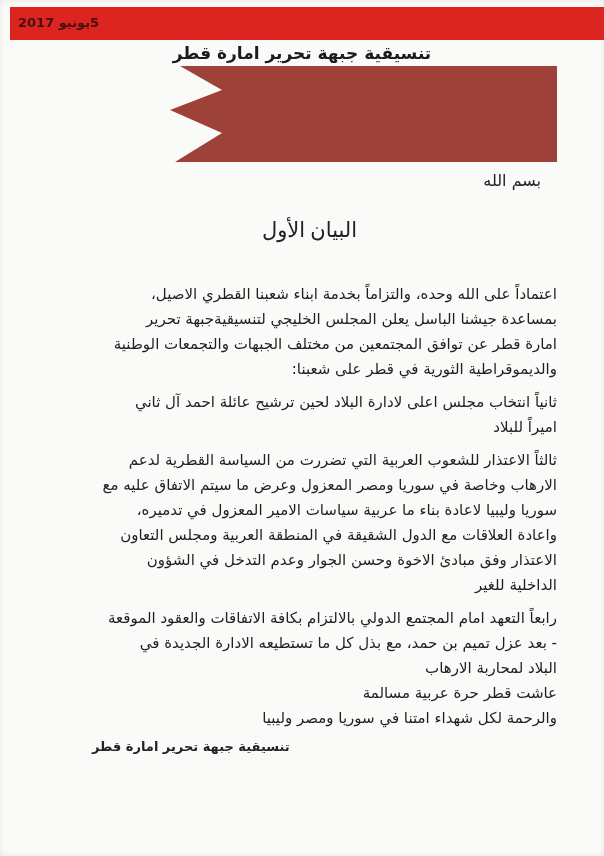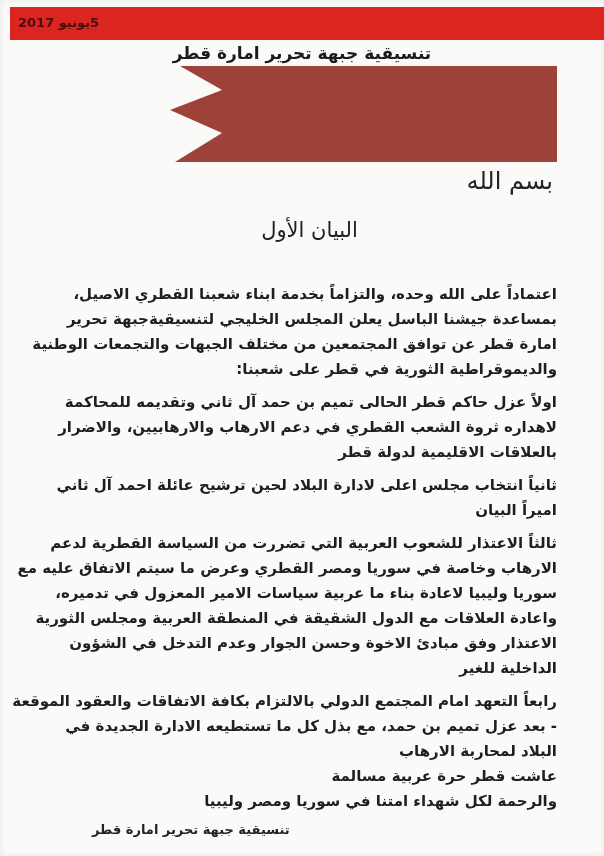--- a/index.html
+++ b/index.html
@@ -23,30 +23,30 @@
     letter-spacing:.2px;
   }
   .org-title{
     position:absolute;top:43px;left:0;right:0;
     text-align:center;
     font-size:17px;font-weight:bold;color:#1c1c1c;
   }
   .flag{position:absolute;top:66px;left:165px;display:block;}
   .content{position:absolute;top:166px;right:47px;left:62px;}
   .basmala{
-    font-size:24px;line-height:30px;margin:0 4px 18px;
+    font-size:16px;line-height:30px;margin:0 16px 18px;
     text-align:right;color:#242424;
   }
   .doc-title{
     font-size:21px;font-weight:normal;line-height:32px;
-    text-align:center;margin:0 0 36px;color:#202020;
+    text-align:center;margin:0 0 36px;color:#202020;font-family:Liberation Serif, serif;
   }
   .para{
     margin:0 0 8px;text-align:right;
-    font-size:15px;font-weight:bold;line-height:25px;color:#1f1f1f;
+    font-size:15px;font-weight:normal;line-height:25px;color:#1f1f1f;
   }
   .para.tight{margin-bottom:0;}
   .line{white-space:nowrap;}
   .signature{
     margin-top:8px;padding-left:30px;
     text-align:left;
     font-size:13px;font-weight:bold;color:#232323;
   }
 </style>
 </head>
@@ -70,36 +70,31 @@
 
     <h1 class="doc-title">البيان الأول</h1>
 
     <div class="para">
       <div class="line">اعتماداً على الله وحده، والتزاماً بخدمة ابناء شعبنا القطري الاصيل،</div>
       <div class="line">بمساعدة جيشنا الباسل يعلن المجلس الخليجي لتنسيقيةجبهة تحرير</div>
       <div class="line">امارة قطر عن توافق المجتمعين من مختلف الجبهات والتجمعات الوطنية</div>
       <div class="line">والديموقراطية الثورية في قطر على شعبنا:</div>
     </div>
 
-    <div class="para">
-      <div class="line">اولاً عزل حاكم قطر الحالى تميم بن حمد آل ثاني وتقديمه للمحاكمة</div>
-      <div class="line">لاهداره ثروة الشعب القطري في دعم الارهاب والارهابيين، والاضرار</div>
-      <div class="line">بالعلاقات الاقليمية لدولة قطر</div>
-    </div>
 
     <div class="para">
       <div class="line">ثانياً انتخاب مجلس اعلى لادارة البلاد لحين ترشيح عائلة احمد آل ثاني</div>
-      <div class="line">اميراً البيان</div>
+      <div class="line">اميراً للبلاد</div>
     </div>
 
     <div class="para">
       <div class="line">ثالثاً الاعتذار للشعوب العربية التي تضررت من السياسة القطرية لدعم</div>
-      <div class="line">الارهاب وخاصة في سوريا ومصر القطري وعرض ما سيتم الاتفاق عليه مع</div>
+      <div class="line">الارهاب وخاصة في سوريا ومصر المعزول وعرض ما سيتم الاتفاق عليه مع</div>
       <div class="line">سوريا وليبيا لاعادة بناء ما عربية سياسات الامير المعزول في تدميره،</div>
-      <div class="line">واعادة العلاقات مع الدول الشقيقة في المنطقة العربية ومجلس الثورية</div>
+      <div class="line">واعادة العلاقات مع الدول الشقيقة في المنطقة العربية ومجلس التعاون</div>
       <div class="line">الاعتذار وفق مبادئ الاخوة وحسن الجوار وعدم التدخل في الشؤون</div>
       <div class="line">الداخلية للغير</div>
     </div>
 
     <div class="para tight">
       <div class="line">رابعاً التعهد امام المجتمع الدولي بالالتزام بكافة الاتفاقات والعقود الموقعة</div>
       <div class="line">- بعد عزل تميم بن حمد، مع بذل كل ما تستطيعه الادارة الجديدة في</div>
       <div class="line">البلاد لمحاربة الارهاب</div>
     </div>
 

